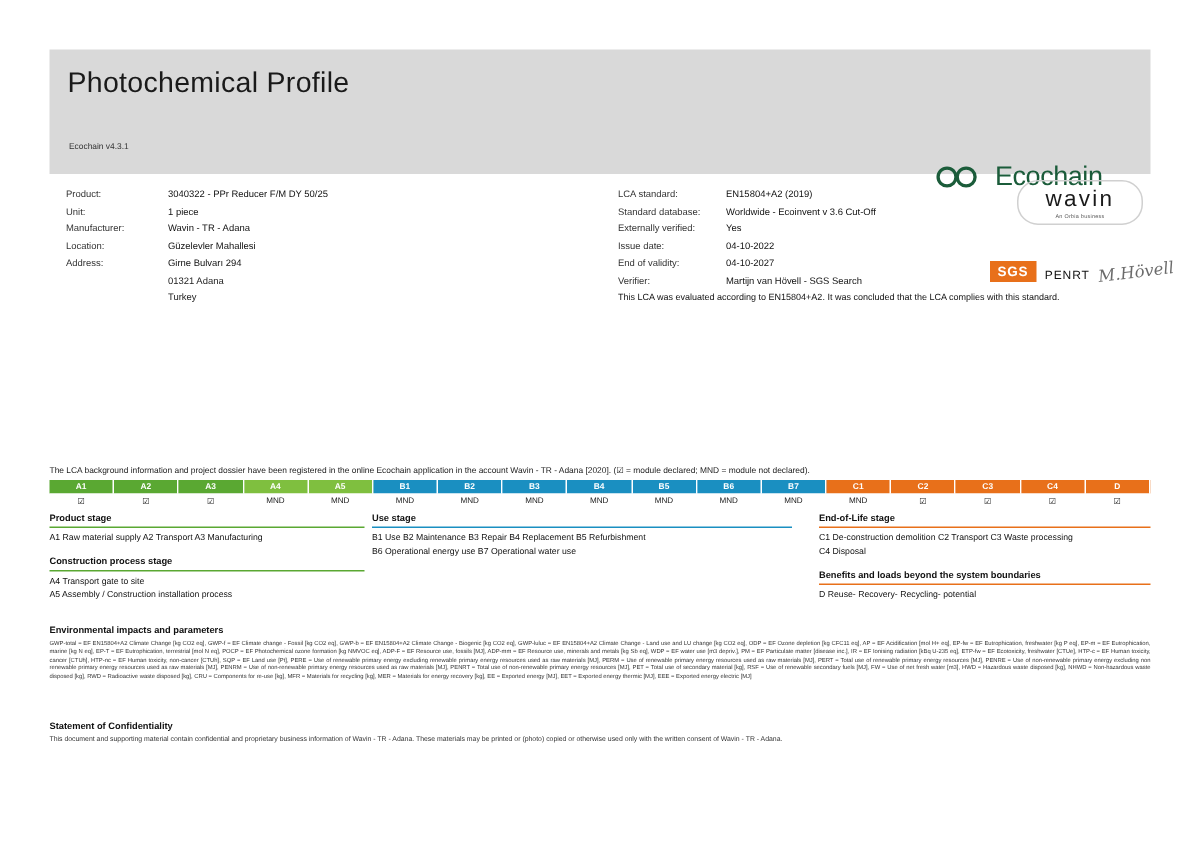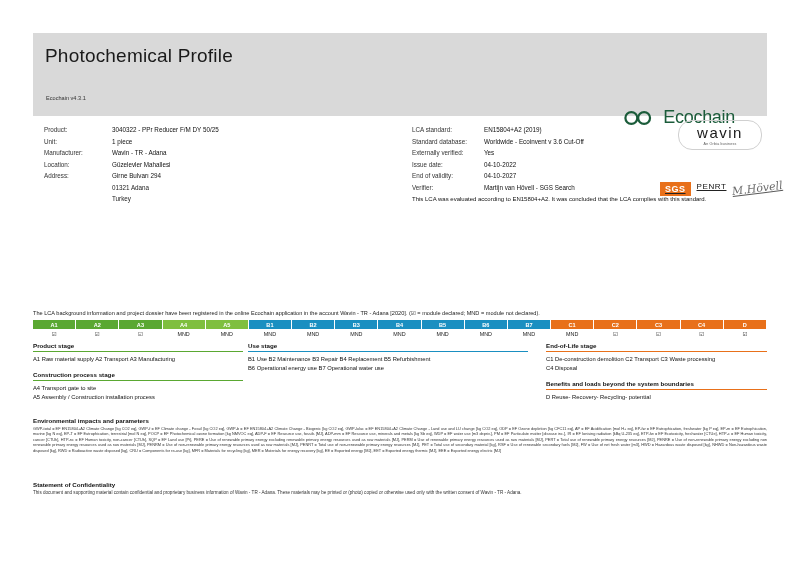--- a/index.html
+++ b/index.html
@@ -127,27 +127,26 @@
   }
   .wavin-tag {
     font-size: 3.6px;
     color: #555;
     letter-spacing: 0.2px;
     margin-top: 1px;
   }
   .verifier-row {
     position: absolute;
     left: 660px;
-    top: 182px;
+    top: 166px;
     width: 110px;
     height: 22px;
     display: flex;
-    align-items: flex-start;
+    align-items: flex-end;
     gap: 6px;
-    text-decoration: underline;
   }
   .sgs-badge {
     background: #e8701a;
     color: #fff;
     font-size: 9px;
     font-weight: bold;
     padding: 2px 5px;
     letter-spacing: 0.5px;
   }
   .search-word {

